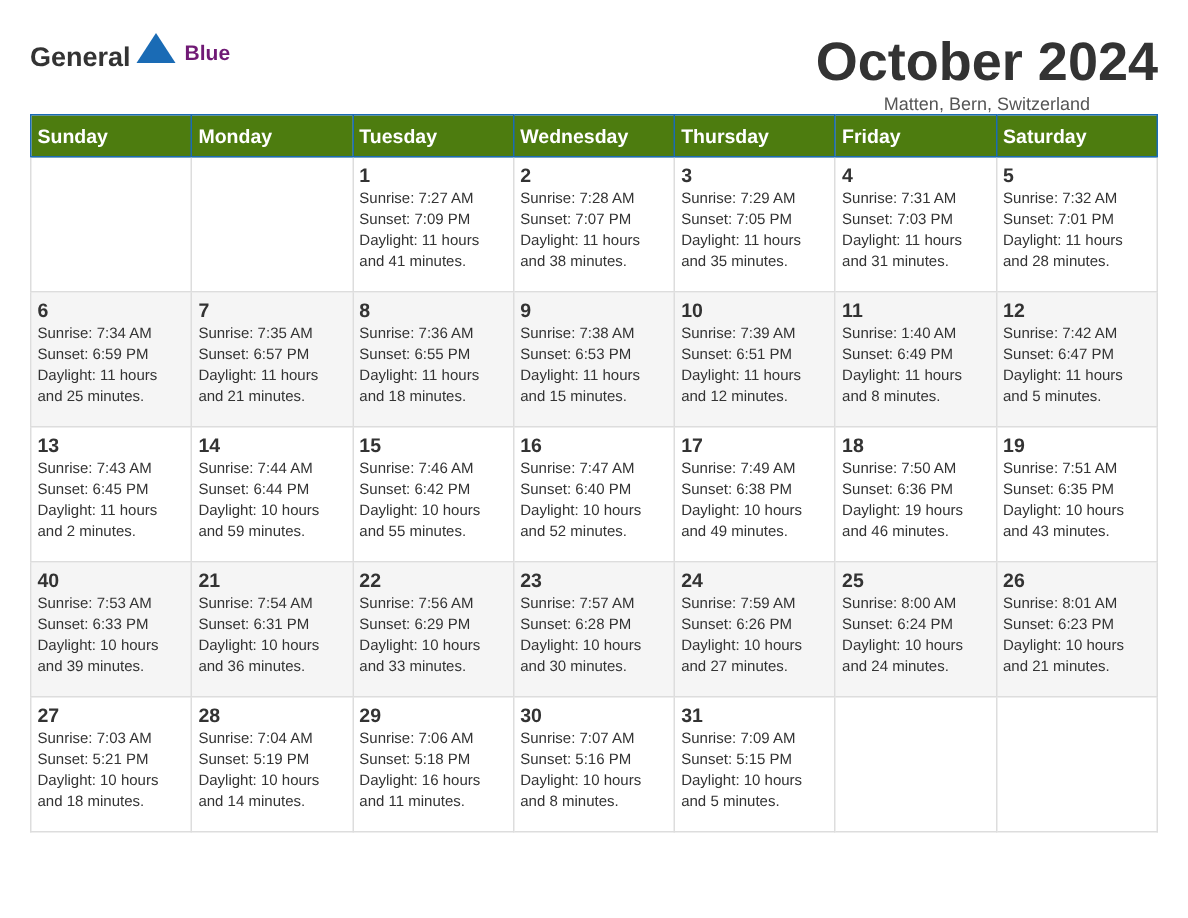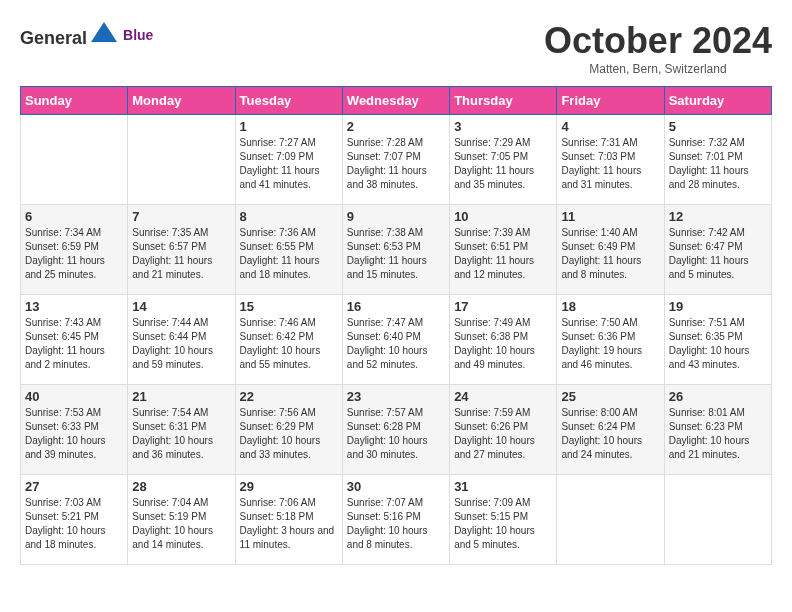--- a/index.html
+++ b/index.html
@@ -7,21 +7,20 @@
       font-family: Arial, sans-serif;
       background: #fff;
       width: 792px;
       min-height: 612px;
       padding: 20px;
     }
     .header {
       display: flex;
       justify-content: space-between;
       align-items: flex-start;
-      margin-bottom: 10px;
     }
     .logo {
       display: flex;
       align-items: center;
       gap: 4px;
     }
     .logo-text-general {
       font-size: 18px;
       font-weight: bold;
       color: #333;
@@ -47,21 +46,21 @@
     .location {
       font-size: 12px;
       color: #555;
     }
     table {
       width: 100%;
       border-collapse: collapse;
       border: 1px solid #ccc;
     }
     thead tr {
-      background-color: #ec4899;
+      background-color: #4d7c0f;
       color: #fff;
     }
     thead th {
       padding: 6px 4px;
       font-size: 13px;
       font-weight: bold;
       text-align: left;
       border: 1px solid #1a6bb5;
     }
     tbody tr {
@@ -361,21 +360,21 @@
           <span>Sunrise: 7:04 AM</span><br>
           <span>Sunset: 5:19 PM</span><br>
           <span>Daylight: 10 hours and 14 minutes.</span>
         </div>
       </td>
         <td>
         <span class="day-number">29</span>
         <div class="day-info">
           <span>Sunrise: 7:06 AM</span><br>
           <span>Sunset: 5:18 PM</span><br>
-          <span>Daylight: 3 hours and 11 minutes.</span>
+          <span>Daylight: 16 hours and 11 minutes.</span>
         </div>
       </td>
         <td>
         <span class="day-number">30</span>
         <div class="day-info">
           <span>Sunrise: 7:07 AM</span><br>
           <span>Sunset: 5:16 PM</span><br>
           <span>Daylight: 10 hours and 8 minutes.</span>
         </div>
       </td>

